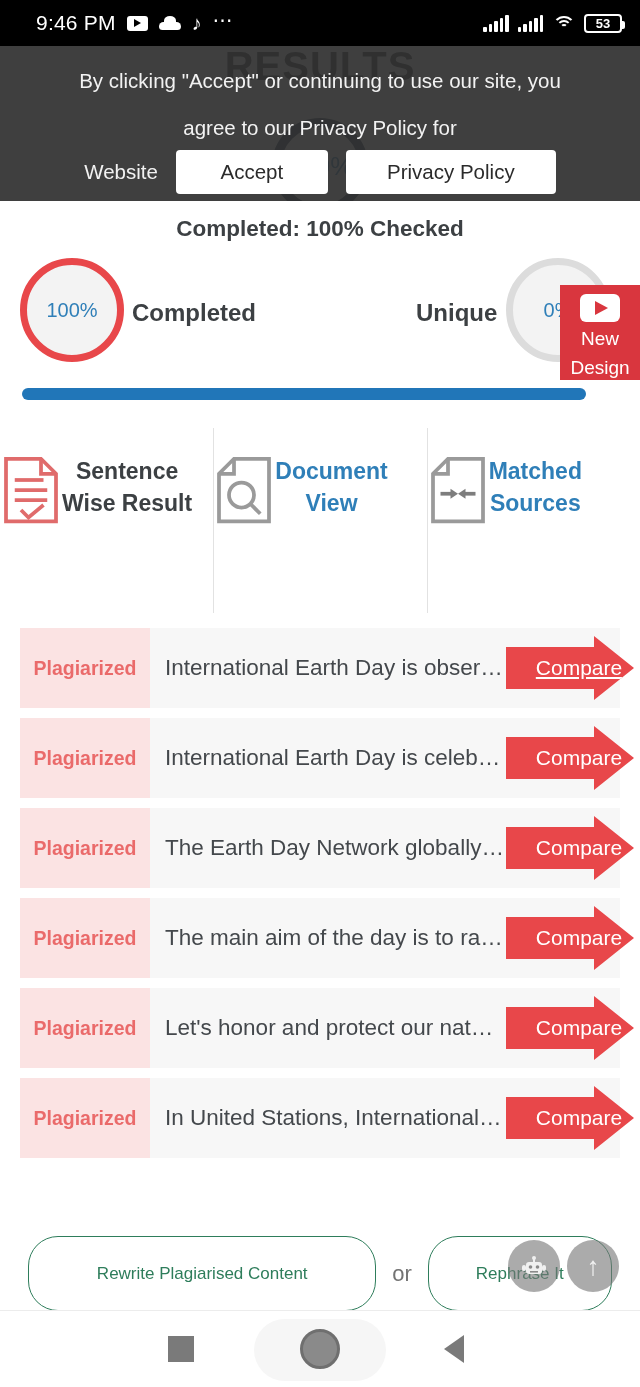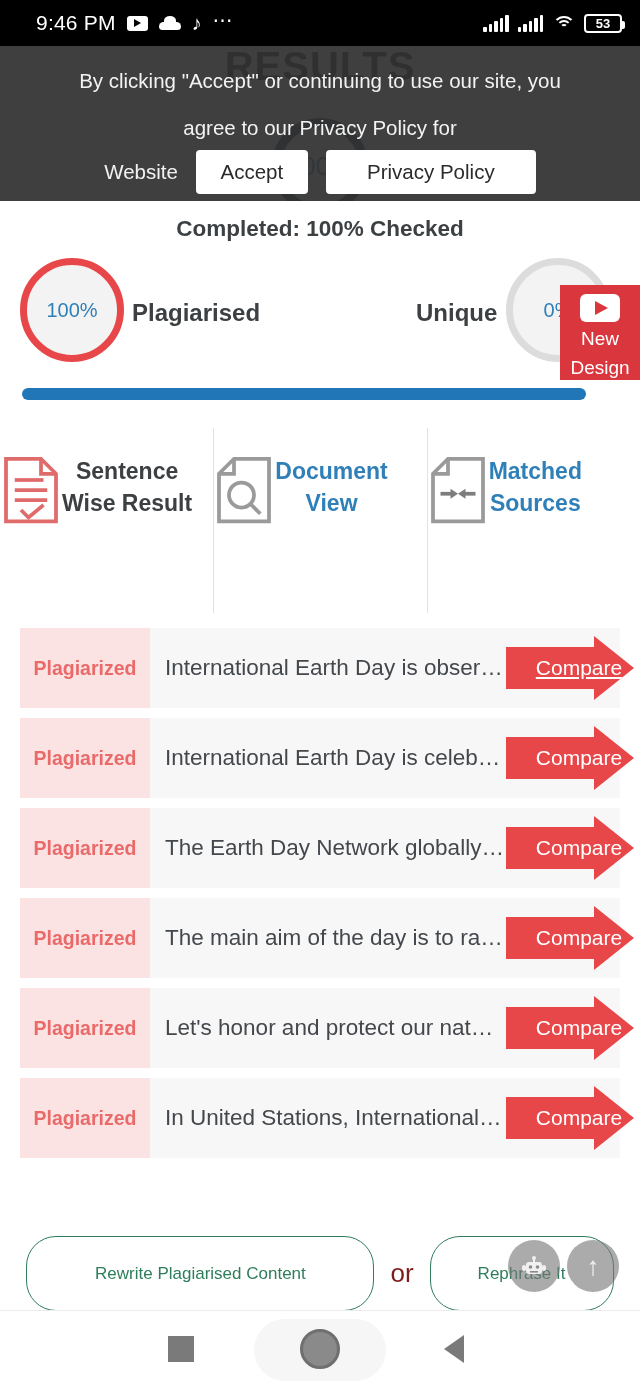--- a/index.html
+++ b/index.html
@@ -89,21 +89,21 @@
   .cookie-row {
     position:absolute; top:104px; left:0; width:640px;
     display:flex; align-items:center; justify-content:center; gap:18px;
   }
   .cookie-word { font-size:20.5px; color:#f2f2f2; }
   .cookie-btn {
     background:#fff; color:#2b2b2b; border:none;
     font-family:"Liberation Sans", sans-serif; font-size:20.5px;
     padding:10px 0; border-radius:4px; cursor:pointer;
   }
-  .btn-accept { width:112px; }
+  .btn-accept { width:152px; }
   .btn-policy { width:210px; }
 
   
   .completed {
     position:absolute; top:216px; left:0; width:640px; text-align:center;
     font-size:22.5px; font-weight:700; color:#3c4043;
   }
   .gauges { position:absolute; top:258px; left:0; width:640px; height:110px; }
   .gauge {
     position:absolute; width:104px; height:104px; border-radius:50%;
@@ -191,21 +191,21 @@
     position:absolute; top:1236px; left:0; width:640px;
     display:flex; align-items:center; justify-content:center; gap:16px;
   }
   .pill {
     border:1.6px solid #2e7d5b; color:#2e7d5b; background:#fff;
     border-radius:30px; font-size:17px; font-family:"Liberation Sans", sans-serif;
     height:75px; display:flex; align-items:center; justify-content:center; cursor:pointer;
   }
   .pill-rewrite { width:348px; }
   .pill-rephrase { width:184px; }
-  .or-word { font-size:26px; color:#7f1d1d; }
+  .or-word { font-size:22px; color:#737373; }
 
   .fab {
     position:absolute; border-radius:50%; background:rgba(120,120,120,0.62);
     display:flex; align-items:center; justify-content:center; cursor:pointer; z-index:9;
   }
   .fab-bot { width:52px; height:52px; top:1240px; left:508px; }
   .fab-top { width:52px; height:52px; top:1240px; left:567px; }
   .fab-arrow { color:#f0f0f0; font-size:26px; line-height:1; }
 
   
@@ -282,21 +282,21 @@
       <button class="cookie-btn btn-policy">Privacy Policy</button>
     </div>
   </div>
 
   <div class="completed">Completed: 100% Checked</div>
 
   <div class="gauges">
     <div class="gauge gauge-plag">
       <span>100%</span>
     </div>
-    <div class="gauge-label label-plag">Plagiarised</div>
+    <div class="gauge-label label-plag">Completed</div>
     <div class="gauge-label label-uniq">Unique</div>
     <div class="gauge gauge-uniq">
       <span>0%</span>
     </div>
   </div>
 
   <div class="new-design">
     <div class="nd-yt"></div>
     <div class="nd-text">New</div>
     <div class="nd-text">Design</div>

